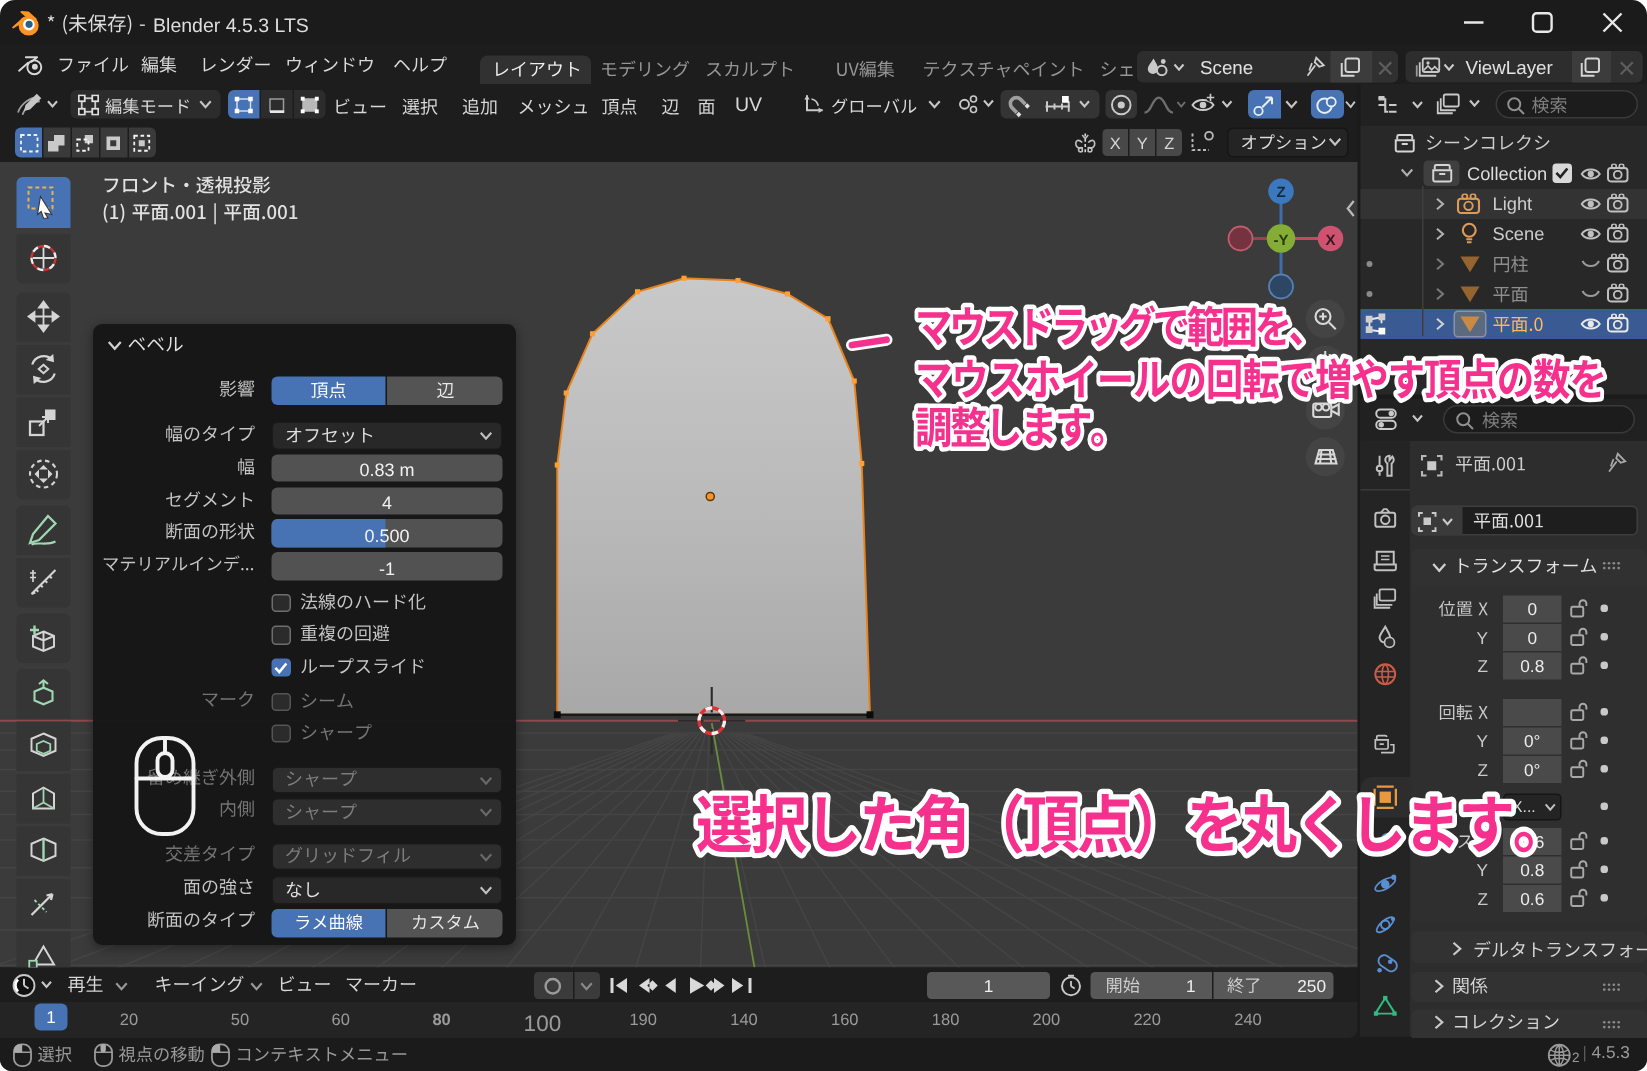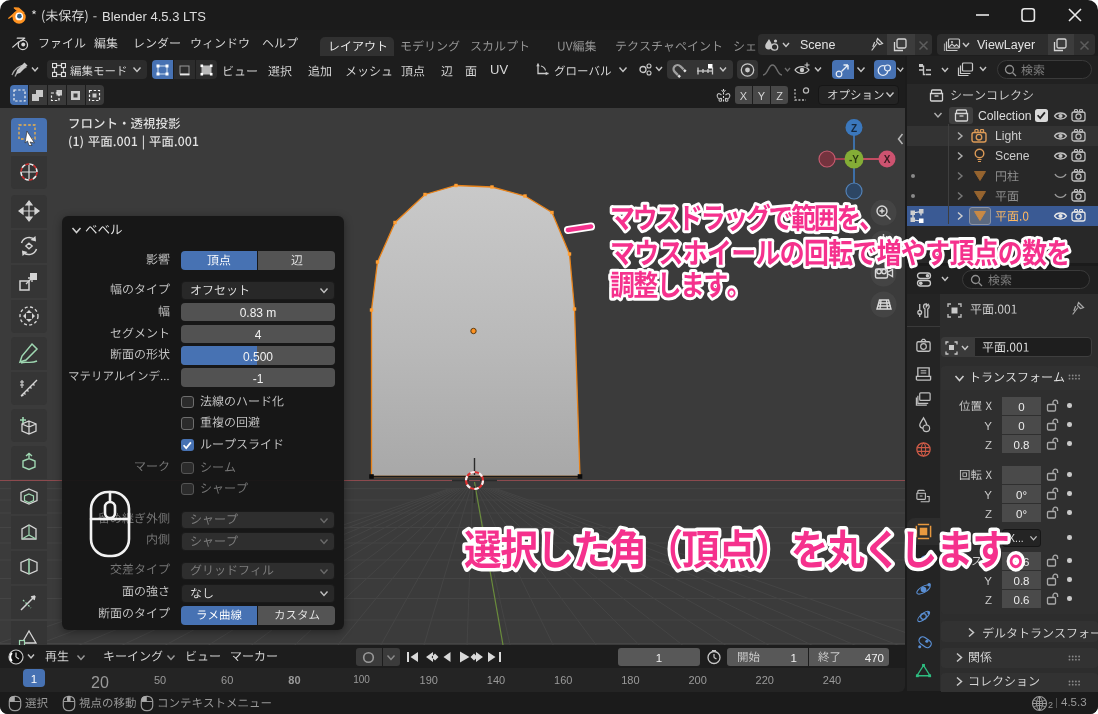--- a/index.html
+++ b/index.html
@@ -1758,26 +1758,26 @@
         <use href="#gr59cb" x="1000"></use>
       </g>
     </svg>
     <div class="t" style="left:797px;top:652.5px;font-size:11.5px;color:#f0f0f0;font-weight:400;font-family:'Liberation Sans',sans-serif;transform:translateX(-100%);">1</div>
     <svg class="jt" style="left:818.0px;top:650.5px;" width="25" height="13">
       <g transform="translate(0,10.12) scale(0.01150)" fill="#cdcdcd">
         <use href="#gr7d42" x="0"></use>
         <use href="#gr4e86" x="1000"></use>
       </g>
     </svg>
-    <div class="t" style="left:884px;top:652.5px;font-size:11.5px;color:#f0f0f0;font-weight:400;font-family:'Liberation Sans',sans-serif;transform:translateX(-100%);">470</div>
-    <div class="t" style="left:100px;top:675px;font-size:16px;color:#9a9a9a;font-weight:400;font-family:'Liberation Sans',sans-serif;transform:translateX(-50%);">20</div>
+    <div class="t" style="left:884px;top:652.5px;font-size:11.5px;color:#f0f0f0;font-weight:400;font-family:'Liberation Sans',sans-serif;transform:translateX(-100%);">250</div>
+    <div class="t" style="left:86px;top:675px;font-size:11px;color:#9a9a9a;font-weight:400;font-family:'Liberation Sans',sans-serif;transform:translateX(-50%);">20</div>
     <div class="t" style="left:160.0px;top:675px;font-size:11px;color:#9a9a9a;font-weight:400;font-family:'Liberation Sans',sans-serif;transform:translateX(-50%);">50</div>
     <div class="t" style="left:227.2px;top:675px;font-size:11px;color:#9a9a9a;font-weight:400;font-family:'Liberation Sans',sans-serif;transform:translateX(-50%);">60</div>
     <div class="t" style="left:294.40000000000003px;top:675px;font-size:11px;color:#9a9a9a;font-weight:700;font-family:'Liberation Sans',sans-serif;transform:translateX(-50%);">80</div>
-    <div class="t" style="left:361.6px;top:675px;font-size:10px;color:#9a9a9a;font-weight:400;font-family:'Liberation Sans',sans-serif;transform:translateX(-50%);">100</div>
+    <div class="t" style="left:361.6px;top:675px;font-size:15px;color:#9a9a9a;font-weight:400;font-family:'Liberation Sans',sans-serif;transform:translateX(-50%);">100</div>
     <div class="t" style="left:428.8px;top:675px;font-size:11px;color:#9a9a9a;font-weight:400;font-family:'Liberation Sans',sans-serif;transform:translateX(-50%);">190</div>
     <div class="t" style="left:496.00000000000006px;top:675px;font-size:11px;color:#9a9a9a;font-weight:400;font-family:'Liberation Sans',sans-serif;transform:translateX(-50%);">140</div>
     <div class="t" style="left:563.2px;top:675px;font-size:11px;color:#9a9a9a;font-weight:400;font-family:'Liberation Sans',sans-serif;transform:translateX(-50%);">160</div>
     <div class="t" style="left:630.4px;top:675px;font-size:11px;color:#9a9a9a;font-weight:400;font-family:'Liberation Sans',sans-serif;transform:translateX(-50%);">180</div>
     <div class="t" style="left:697.6px;top:675px;font-size:11px;color:#9a9a9a;font-weight:400;font-family:'Liberation Sans',sans-serif;transform:translateX(-50%);">200</div>
     <div class="t" style="left:764.8px;top:675px;font-size:11px;color:#9a9a9a;font-weight:400;font-family:'Liberation Sans',sans-serif;transform:translateX(-50%);">220</div>
     <div class="t" style="left:832.0px;top:675px;font-size:11px;color:#9a9a9a;font-weight:400;font-family:'Liberation Sans',sans-serif;transform:translateX(-50%);">240</div>
     <div style="left:23px;top:669px;width:22px;height:18px;background:#4772b3;border-radius:4px;"></div>
     <div class="t" style="left:34px;top:673.5px;font-size:11.5px;color:#ffffff;font-weight:400;font-family:'Liberation Sans',sans-serif;transform:translateX(-50%);">1</div>
     <div style="left:0px;top:692px;width:1098px;height:22px;background:#1b1b1b;border-radius:0 0 8px 8px;"></div>

